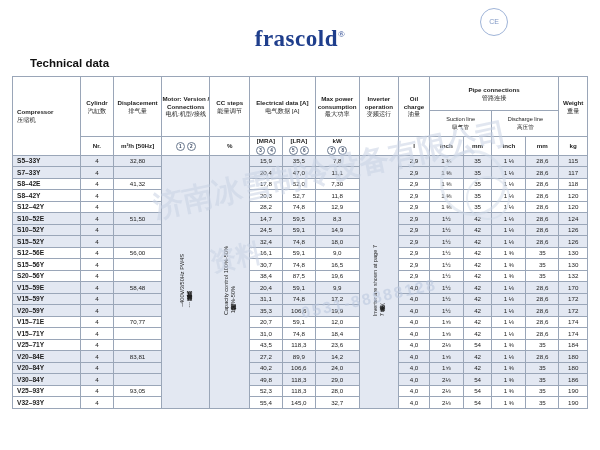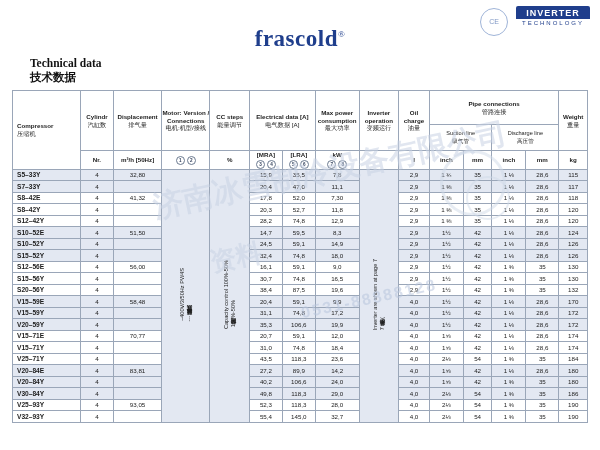--- a/index.html
+++ b/index.html
@@ -63,21 +63,20 @@
     border:1px solid #9fb4d8;
     color:#7f97c4;
     font-size:7px;
     text-align:center;
     line-height:26px;
   }
 
   
   .titlewrap{
     padding:4px 0 6px 30px;
-    font-family:Liberation Serif, serif;
   }
   .title-en{
     font-size:11.5px;
     font-weight:bold;
     color:#111;
     line-height:14px;
   }
   .title-cn{
     font-size:11.5px;
     font-weight:bold;
@@ -162,29 +161,24 @@
   .sub2{font-size:5.6px;font-weight:normal;}
 </style>
 </head>
 <body>
 
 <div class="header">
   <div class="brand">
     <span>frascold</span><span class="reg">®</span>
   </div>
   <div class="badge-circle">CE</div>
-  <div class="inverter-badge">
-    <div class="ib-top">INVERTER</div>
-    <div class="ib-bot">TECHNOLOGY</div>
-  </div>
 </div>
 
 <div class="titlewrap">
   <div class="title-en">Technical data</div>
-  <div class="title-cn">技术数据</div>
 </div>
 
 <div class="wm wm1">济南冰雪制冷设备有限公司</div>
 <div class="wm wm2">资料</div>
 <div class="wm wm3">0531-88888128</div>
 <div class="wm-ring ring1"></div>
 <div class="wm-ring ring2"></div>
 
 <table>
   <colgroup>

